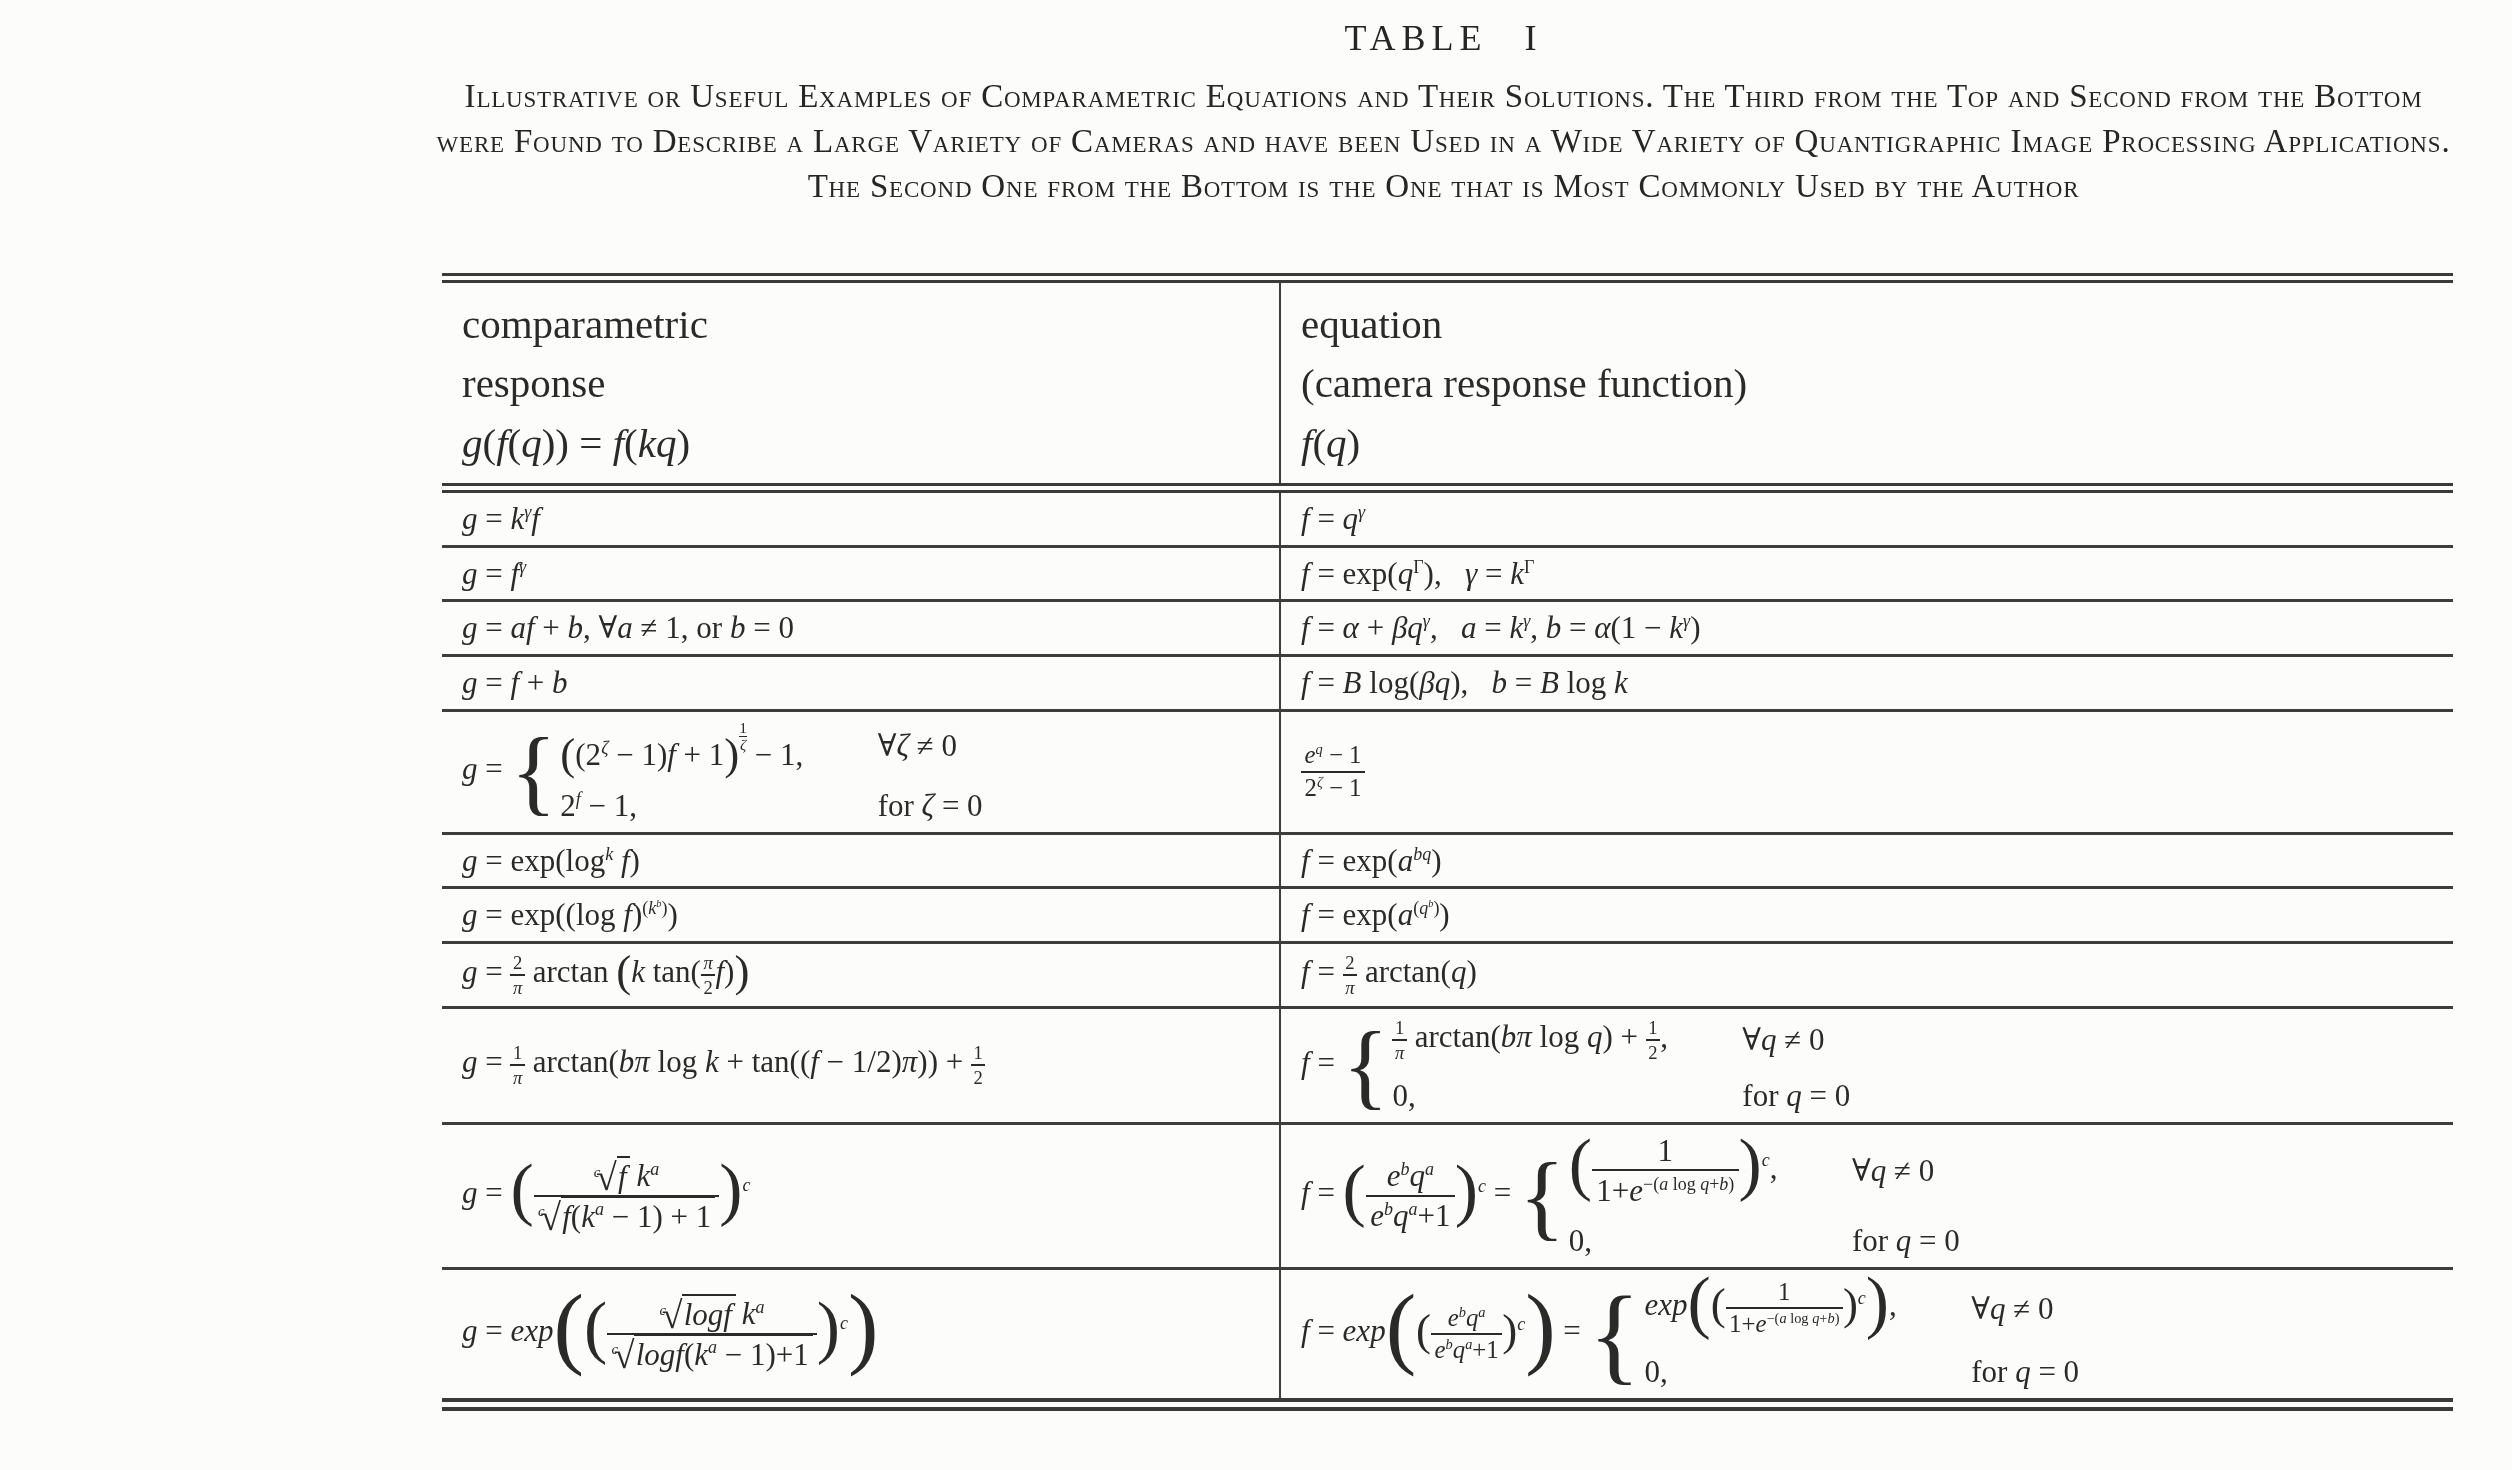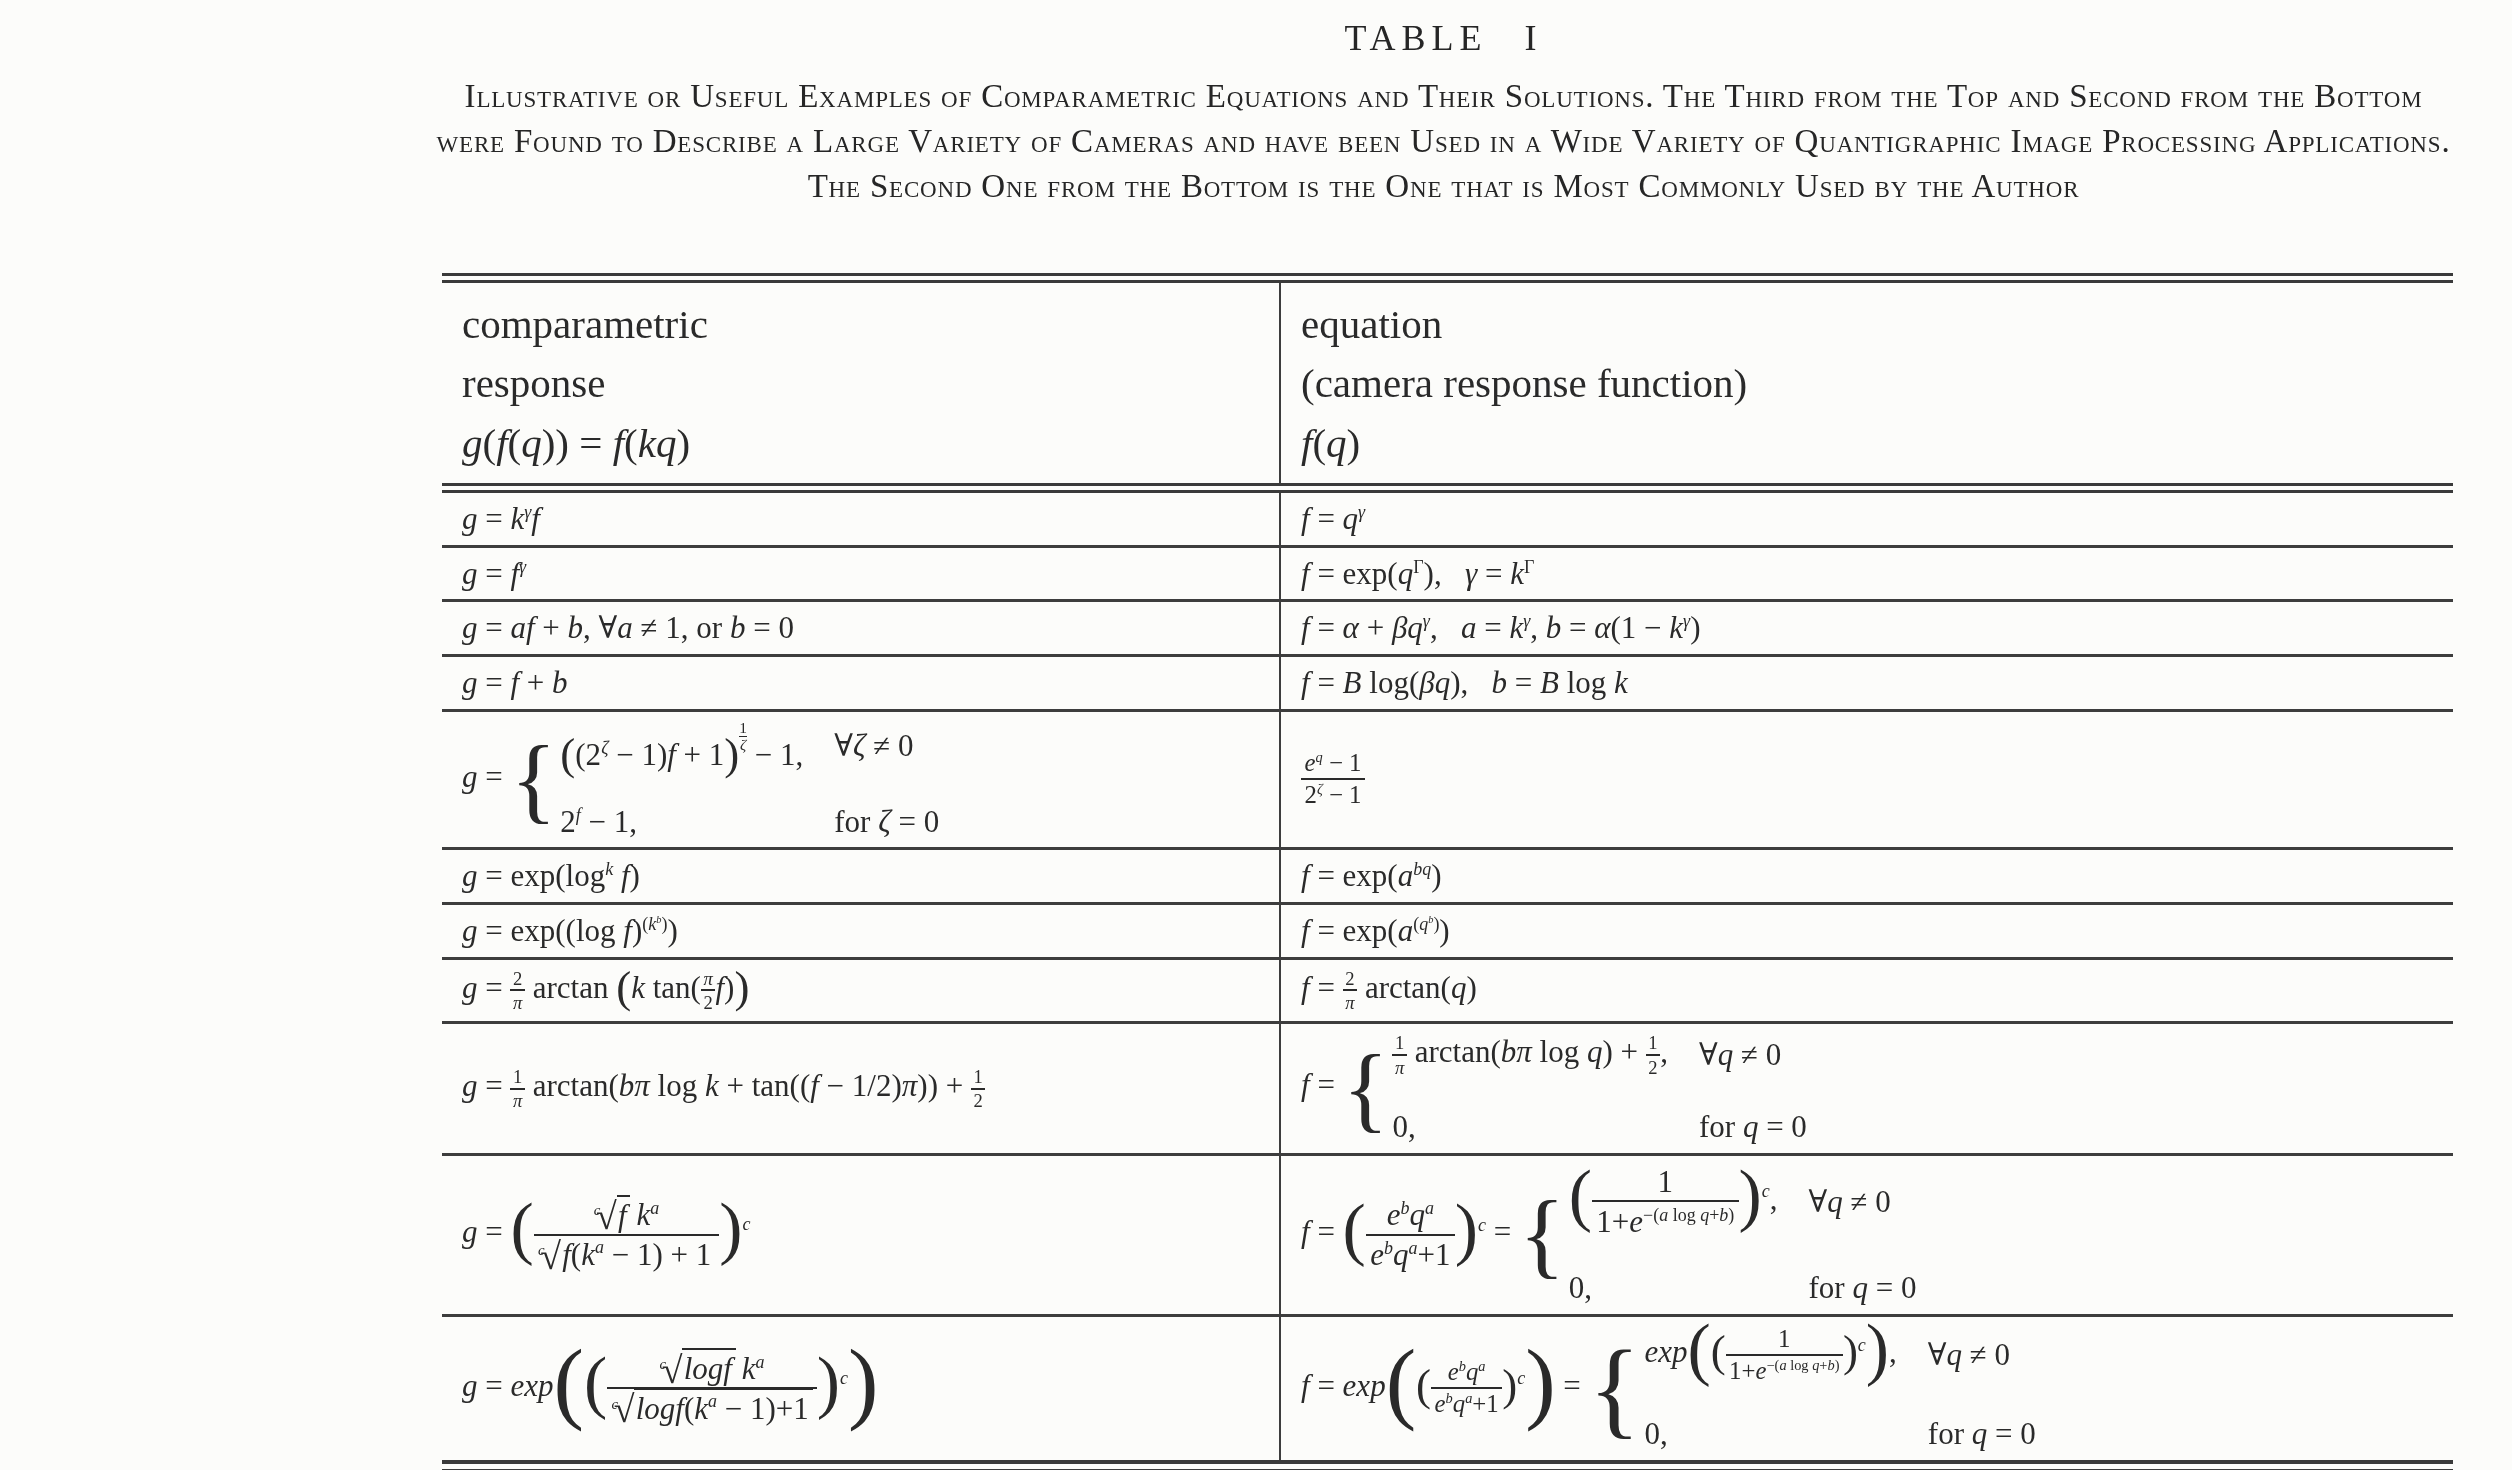--- a/index.html
+++ b/index.html
@@ -59,21 +59,21 @@
   .fr>.n{display:block;border-bottom:2px solid currentColor;padding:0 .14em .04em .14em;}
   .fr>.d{display:block;padding:.04em .14em 0 .14em;}
   .frS{font-size:.6em;}
   .frM{font-size:.8em;}
   .fx{display:inline-block;text-align:center;font-size:.5em;vertical-align:.95em;line-height:1.08;}
   .fx>.n{display:block;border-bottom:1.5px solid currentColor;}
   .cases{display:inline-flex;align-items:center;vertical-align:middle;gap:.12em;}
   .br{font-weight:200;line-height:.8;}
   .br3{font-size:3.1em;}
   .br4{font-size:3.5em;}
-  .cs{display:inline-grid;grid-template-columns:auto auto;column-gap:2.4em;row-gap:.5em;align-items:center;text-align:left;gap:31px;}
+  .cs{display:inline-grid;grid-template-columns:auto auto;column-gap:2.4em;row-gap:.5em;align-items:center;text-align:left;}
   .lg{font-size:1.45em;line-height:0;vertical-align:-.09em;}
   .LG{font-size:2.25em;line-height:0;vertical-align:-.14em;}
   .XL{font-size:2.95em;line-height:0;vertical-align:-.18em;}
   .sq{font-size:1.22em;line-height:0;vertical-align:-.1em;}
   .sq2{font-size:1.02em;line-height:0;vertical-align:-.03em;}
   .rad{border-top:2px solid currentColor;padding:.02em .12em 0 .04em;}
   .rtx{font-size:.48em;font-style:italic;line-height:0;vertical-align:.66em;margin-right:-.3em;}
 </style>
 </head>
 <body>

